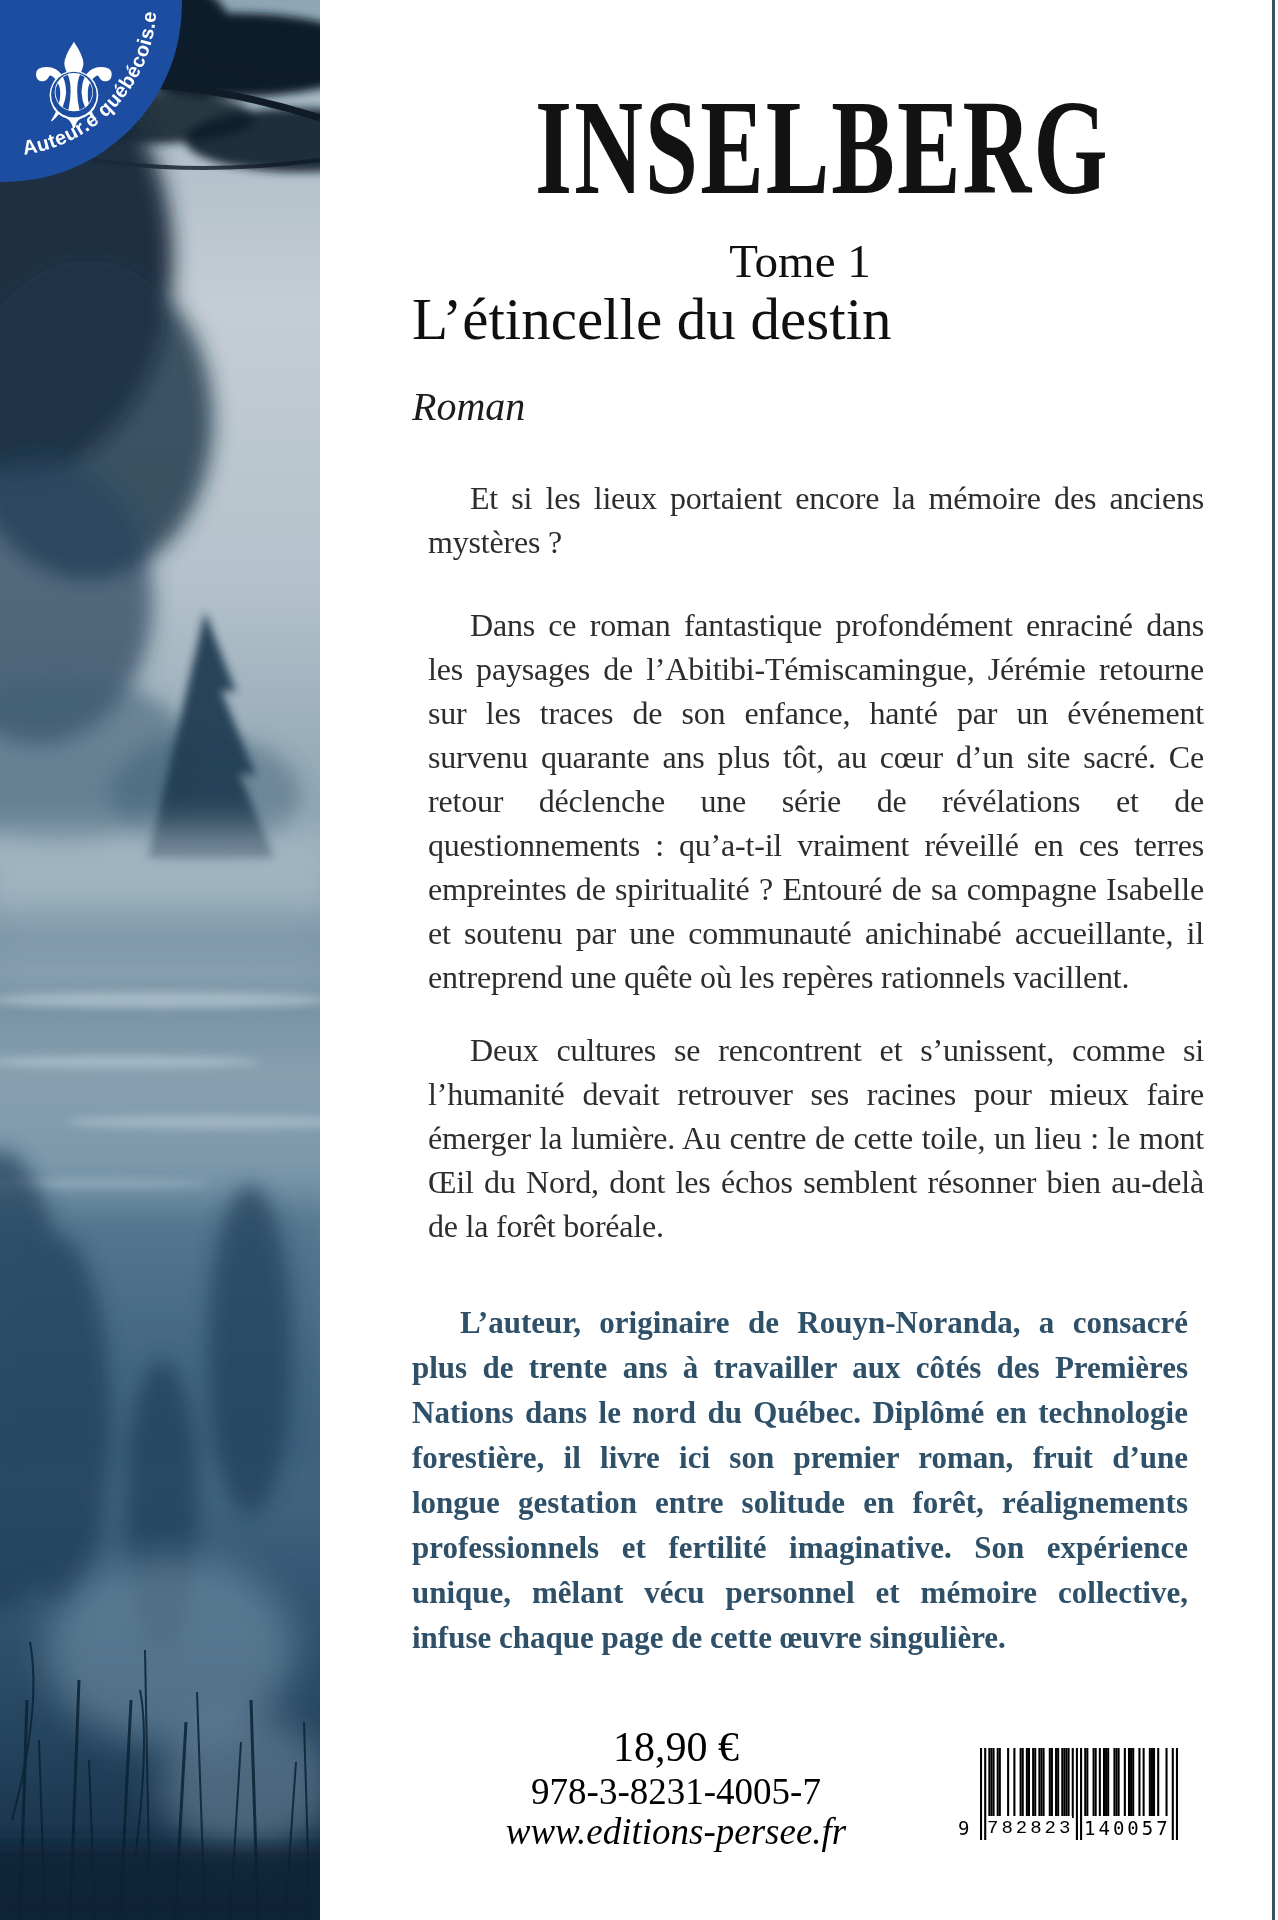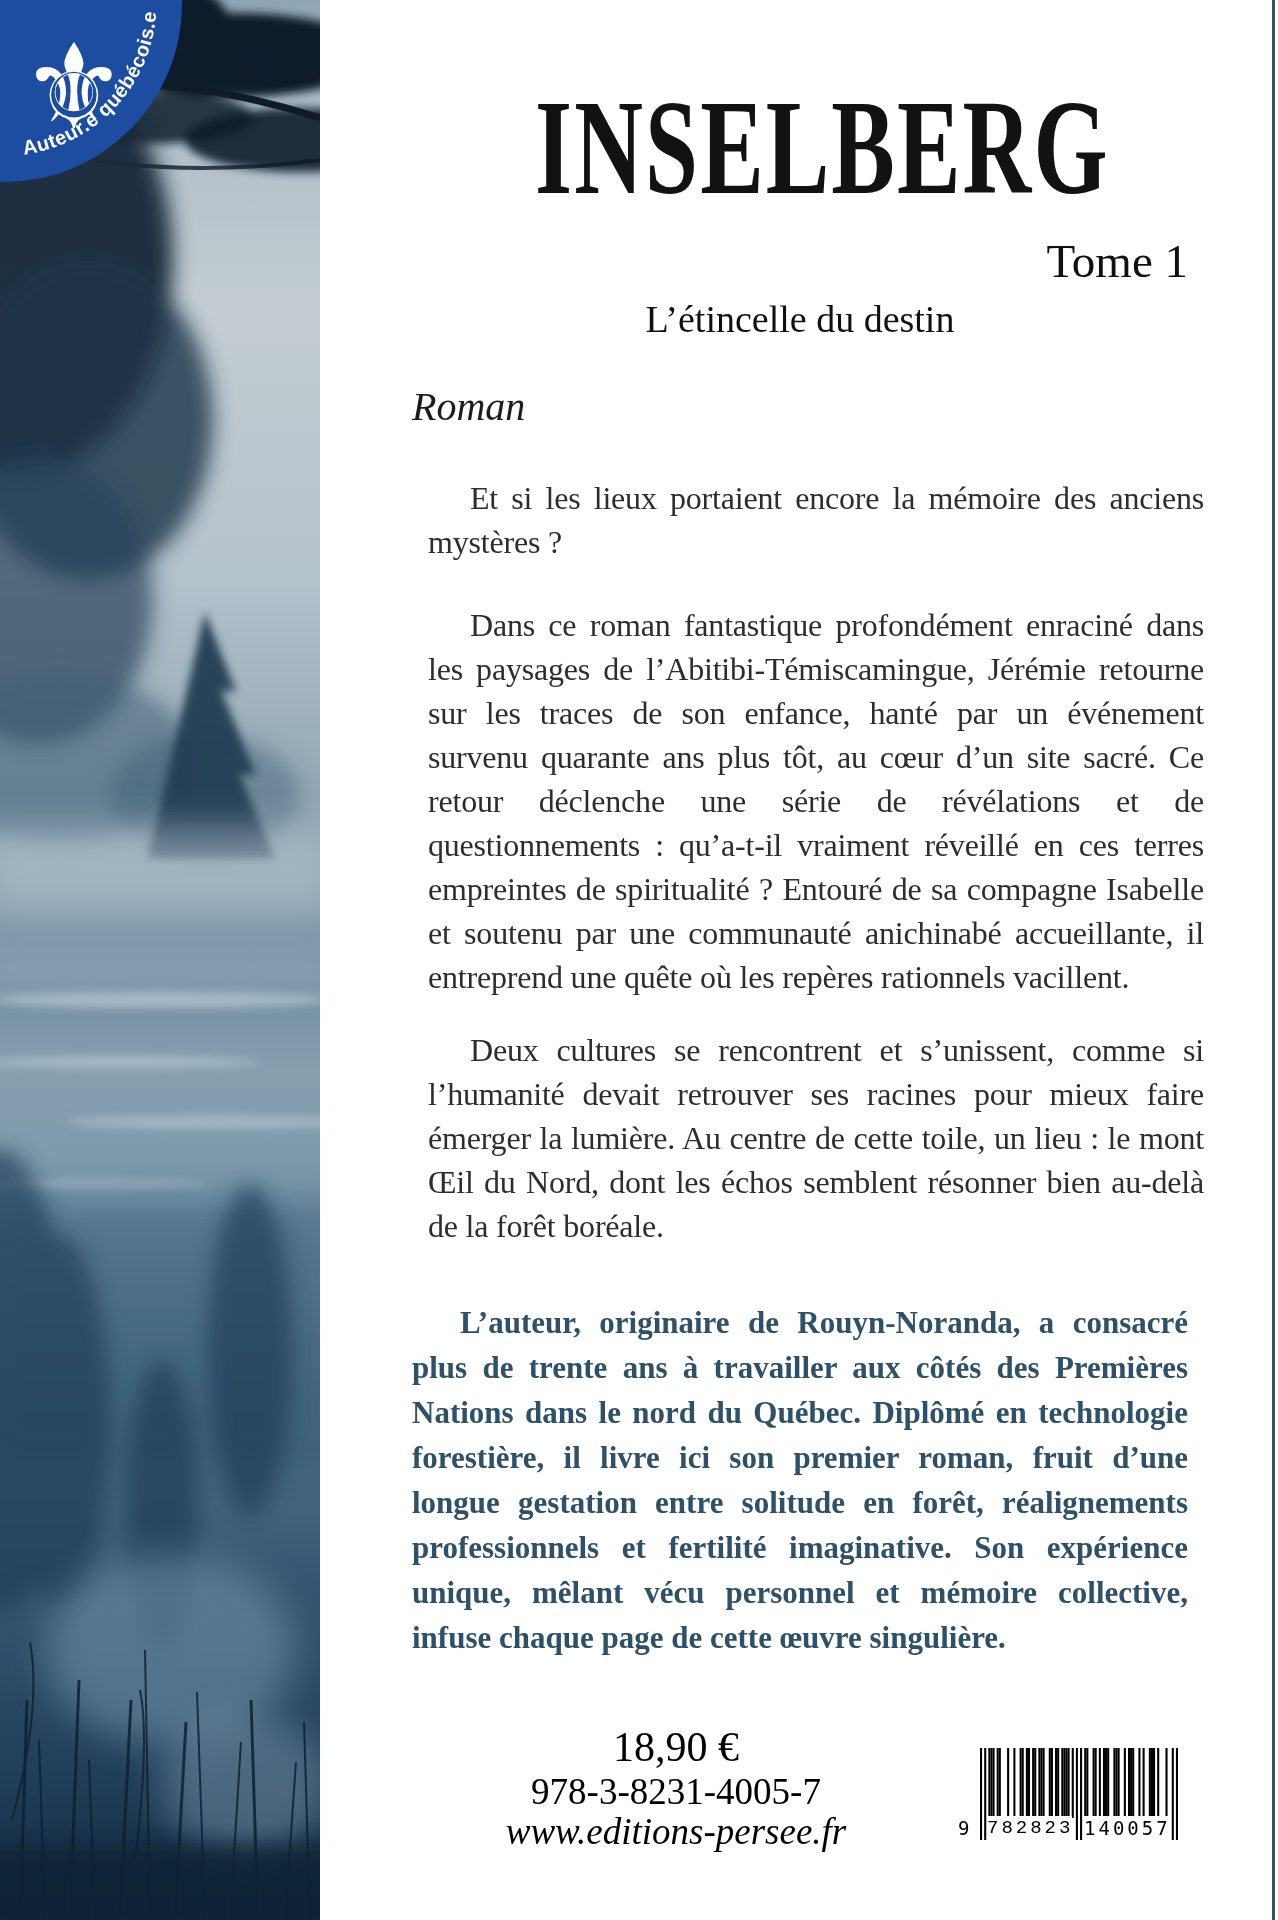--- a/index.html
+++ b/index.html
@@ -13,24 +13,24 @@
   
   .badge{position:absolute;left:0;top:0;width:210px;height:210px;}
 
   
   .fold-line{position:absolute;top:0;right:3px;width:3px;height:1920px;background:#3a535f;}
 
   
   .title-wrap{position:absolute;left:412px;top:88px;width:776px;text-align:center;}
   .book-title{display:inline-block;font-weight:bold;color:#121212;font-size:136px;line-height:118px;
               letter-spacing:3px;transform:scaleX(.70);transform-origin:50% 50%;white-space:nowrap;}
-  .volume{position:absolute;left:412px;top:234px;width:776px;text-align:right;
+  .volume{position:absolute;left:412px;top:234px;width:776px;text-align:center;
           font-size:47px;line-height:54px;color:#101010;}
-  .subtitle{position:absolute;left:412px;top:292px;width:776px;text-align:center;
-            font-size:38px;line-height:54px;color:#101010;}
+  .subtitle{position:absolute;left:412px;top:292px;width:776px;text-align:left;
+            font-size:59px;line-height:54px;color:#101010;}
   .genre{position:absolute;left:412px;top:384px;width:776px;
          font-style:italic;font-size:40px;line-height:46px;color:#1c1c1c;}
 
   
   .para{position:absolute;left:412px;width:776px;text-align:justify;
         font-size:32px;line-height:44px;letter-spacing:-0.2px;color:#2d2d2d;
         text-indent:42px;margin:16px;}
   .p1{top:460px;}
   .p2{top:587px;}
   .p3{top:1012px;}

